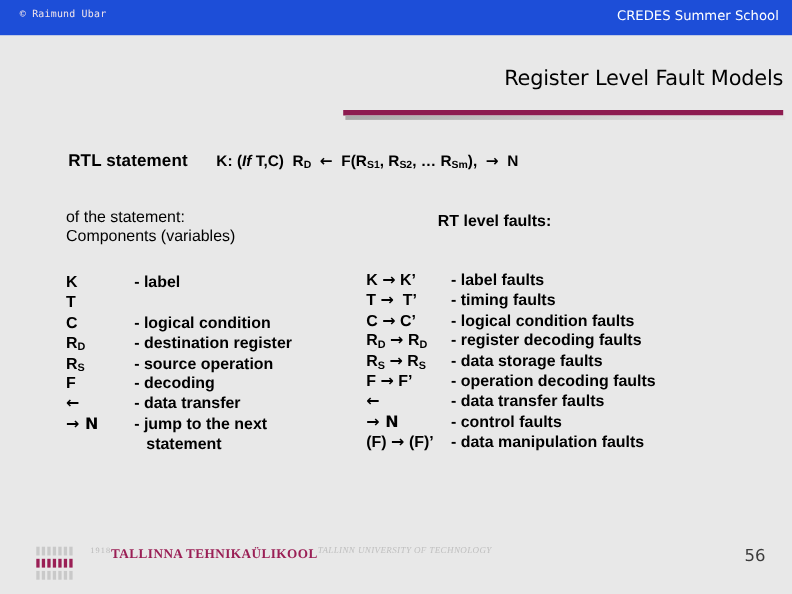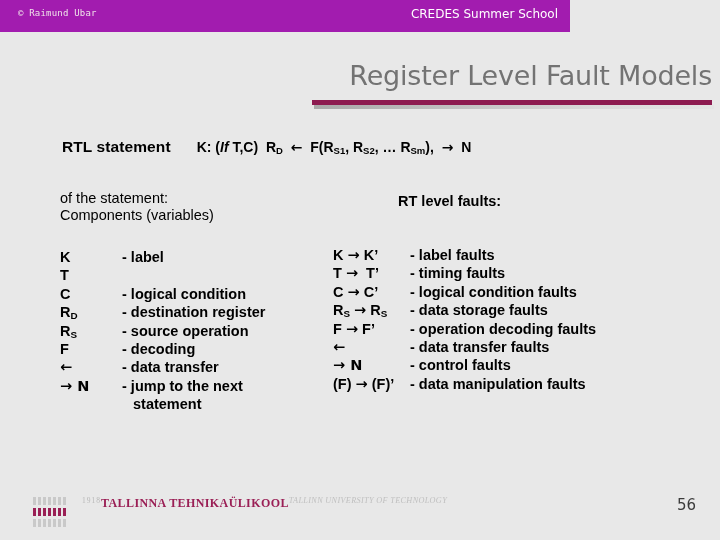--- a/index.html
+++ b/index.html
@@ -12,23 +12,23 @@
     background: #e8e8e8;
     font-family: "Liberation Sans", sans-serif;
     overflow: hidden;
     position: relative;
   }
 
   
   #header-bar {
     position: absolute;
     left: 0; top: 0;
-    width: 570px;
+    width: 720px;
     height: 32px;
-    background: #a21caf;
+    background: #1d4ed8;
   }
   #copyright-text {
     position: absolute;
     left: 18px; top: 8px;
     color: #f0e4ea;
     font-family: "DejaVu Sans Mono", monospace;
     font-size: 9px;
     letter-spacing: 0.2px;
     white-space: nowrap;
   }
@@ -40,23 +40,23 @@
     font-size: 12px;
     white-space: nowrap;
   }
 
   
   #slide-title {
     position: absolute;
     left: 0; top: 60px;
     width: 712px;
     text-align: right;
-    color: #737373;
+    color: #000000;
     font-family: "DejaVu Sans", sans-serif;
-    font-size: 27px;
+    font-size: 19px;
     font-weight: 400;
     letter-spacing: -0.2px;
     white-space: nowrap;
   }
   #title-underline {
     position: absolute;
     left: 312px; top: 100px;
     width: 400px;
     height: 5px;
     background: #8d1b50;
@@ -291,20 +291,24 @@
   </div>
   <div class="list-row">
     <span class="sym">T <span class="arr">→</span>&nbsp; T’</span>
     <span class="desc">- timing faults</span>
   </div>
   <div class="list-row">
     <span class="sym">C <span class="arr">→</span> C’</span>
     <span class="desc">- logical condition faults</span>
   </div>
   <div class="list-row">
+    <span class="sym">R<sub>D</sub> <span class="arr">→</span> R<sub>D</sub></span>
+    <span class="desc">- register decoding faults</span>
+  </div>
+  <div class="list-row">
     <span class="sym">R<sub>S</sub> <span class="arr">→</span> R<sub>S</sub></span>
     <span class="desc">- data storage faults</span>
   </div>
   <div class="list-row">
     <span class="sym">F <span class="arr">→</span> F’</span>
     <span class="desc">- operation decoding faults</span>
   </div>
   <div class="list-row">
     <span class="sym arr">←</span>
     <span class="desc">- data transfer faults</span>

